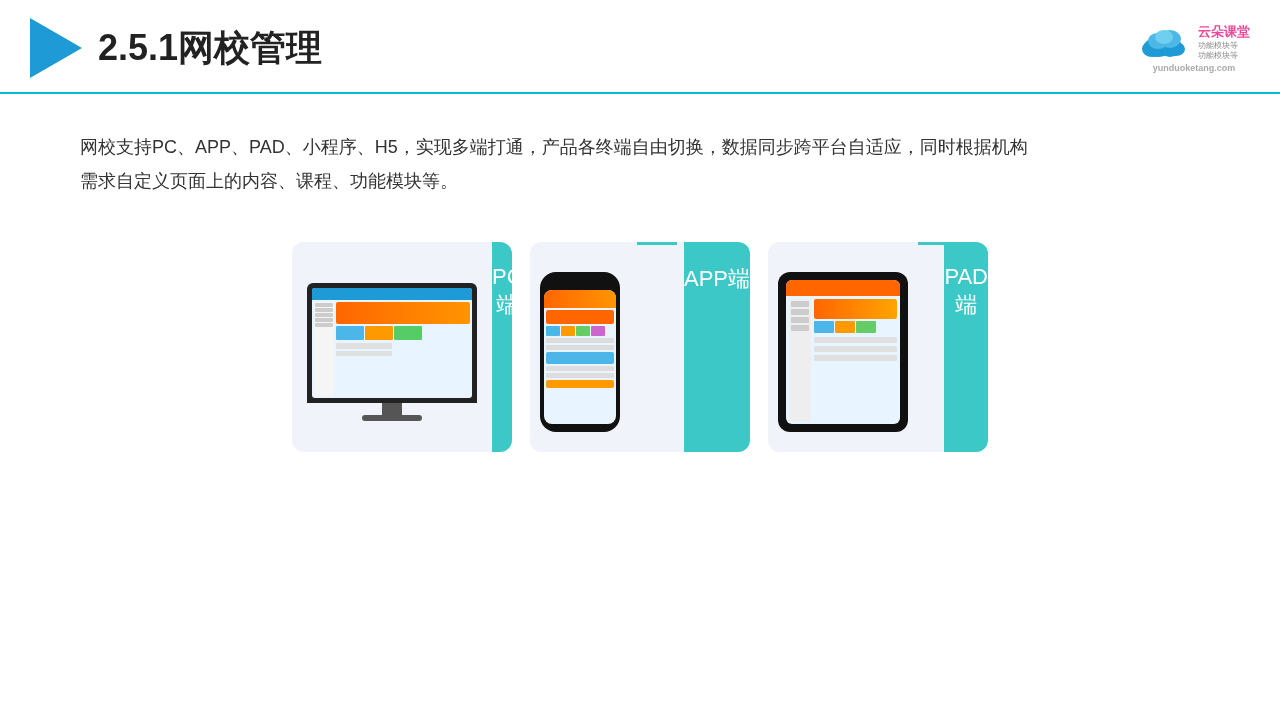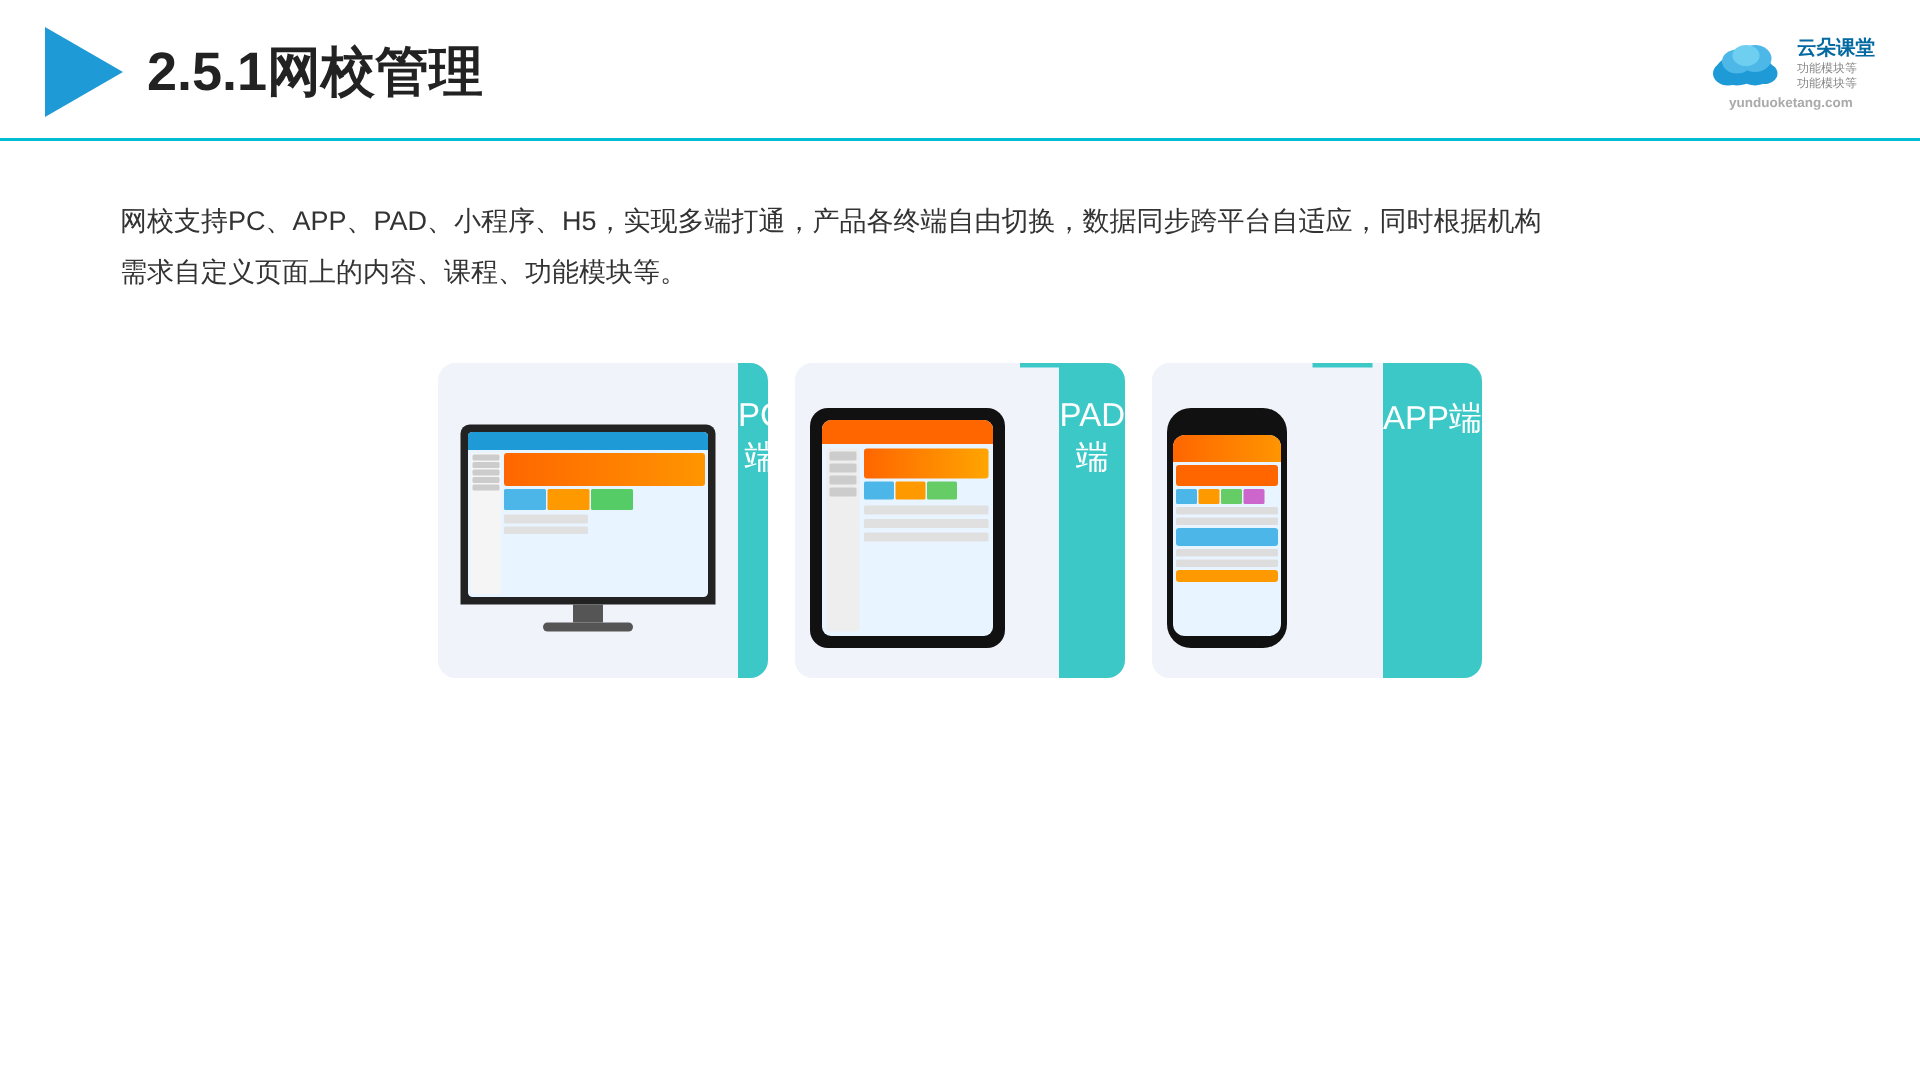--- a/index.html
+++ b/index.html
@@ -359,21 +359,21 @@
       display: flex;
       align-items: center;
       gap: 8px;
     }
     .brand-text-wrap {
       display: flex;
       flex-direction: column;
     }
     .brand-main-text {
       font-size: 13px;
-      color: #0369a1;
+      color: #ec4899;
       font-weight: bold;
     }
     .brand-sub-text {
       font-size: 8px;
       color: #888;
       line-height: 1.3;
     }
     .brand-url {
       font-size: 9px;
       color: #aaa;
@@ -455,20 +455,48 @@
         <div class="monitor-neck"></div>
         <div class="monitor-base"></div>
       </div>
     </div>
     <div class="card-top-bar"></div>
     <div class="card-label">PC端</div>
   </div>
 
   <div class="card">
     <div class="card-image-area">
+      <div class="phone">
+        <div class="phone-notch"></div>
+        <div class="phone-screen">
+          <div class="phone-screen-header"></div>
+          <div class="phone-screen-body">
+            <div class="phone-row phone-row-orange" style="height:14px;border-radius:2px"></div>
+            <div class="phone-grid">
+              <div class="phone-grid-item"></div>
+              <div class="phone-grid-item"></div>
+              <div class="phone-grid-item"></div>
+              <div class="phone-grid-item"></div>
+            </div>
+            <div class="phone-row" style="height:5px"></div>
+            <div class="phone-row" style="height:5px"></div>
+            <div class="phone-row phone-row-blue" style="height:12px;border-radius:2px"></div>
+            <div class="phone-row" style="height:5px"></div>
+            <div class="phone-row" style="height:5px"></div>
+            <div class="phone-row" style="height:8px;background:#f90;border-radius:2px"></div>
+          </div>
+        </div>
+      </div>
+    </div>
+    <div class="card-top-bar"></div>
+    <div class="card-label">APP端</div>
+  </div>
+
+  <div class="card">
+    <div class="card-image-area">
       <div class="tablet">
         <div class="tablet-screen">
           <div class="tablet-header"></div>
           <div class="tablet-body">
             <div class="tablet-sidebar">
               <div style="height:6px;background:#ccc;margin:2px;border-radius:1px"></div>
               <div style="height:6px;background:#ccc;margin:2px;border-radius:1px"></div>
               <div style="height:6px;background:#ccc;margin:2px;border-radius:1px"></div>
               <div style="height:6px;background:#ccc;margin:2px;border-radius:1px"></div>
             </div>
@@ -484,43 +512,15 @@
               <div style="height:6px;background:#e0e0e0;border-radius:1px;margin-top:1px"></div>
             </div>
           </div>
         </div>
       </div>
     </div>
     <div class="card-top-bar"></div>
     <div class="card-label">PAD端</div>
   </div>
 
-  <div class="card">
-    <div class="card-image-area">
-      <div class="phone">
-        <div class="phone-notch"></div>
-        <div class="phone-screen">
-          <div class="phone-screen-header"></div>
-          <div class="phone-screen-body">
-            <div class="phone-row phone-row-orange" style="height:14px;border-radius:2px"></div>
-            <div class="phone-grid">
-              <div class="phone-grid-item"></div>
-              <div class="phone-grid-item"></div>
-              <div class="phone-grid-item"></div>
-              <div class="phone-grid-item"></div>
-            </div>
-            <div class="phone-row" style="height:5px"></div>
-            <div class="phone-row" style="height:5px"></div>
-            <div class="phone-row phone-row-blue" style="height:12px;border-radius:2px"></div>
-            <div class="phone-row" style="height:5px"></div>
-            <div class="phone-row" style="height:5px"></div>
-            <div class="phone-row" style="height:8px;background:#f90;border-radius:2px"></div>
-          </div>
-        </div>
-      </div>
-    </div>
-    <div class="card-top-bar"></div>
-    <div class="card-label">APP端</div>
-  </div>
-
 
 
 </div>
 
 </body></html>

